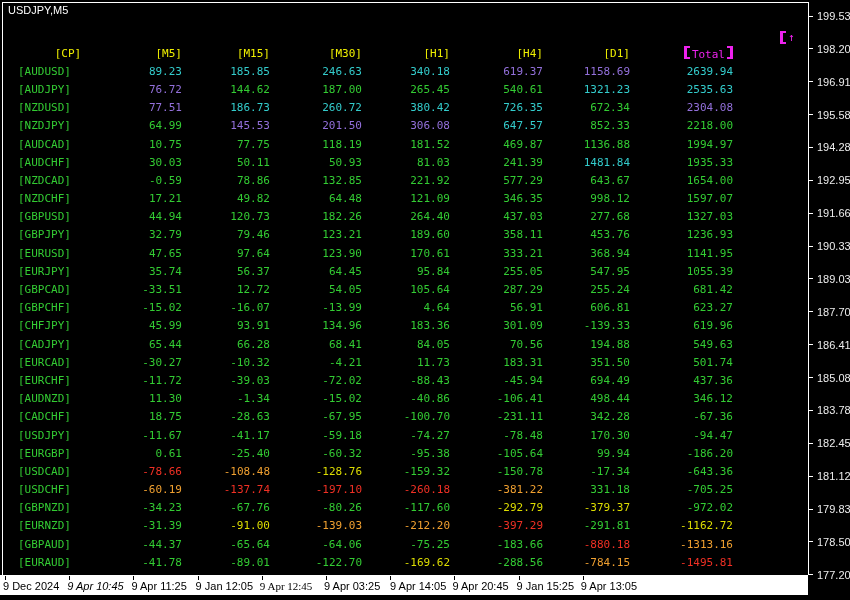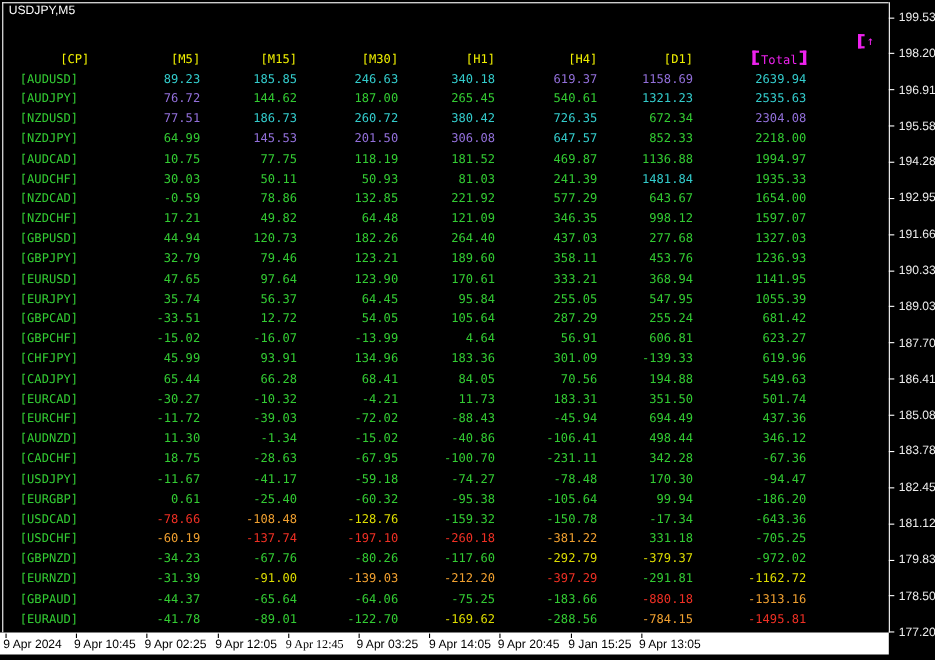--- a/index.html
+++ b/index.html
@@ -110,27 +110,27 @@
       <div class="plab" style="top: 470.18px;">181.128</div>
       <div class="ptick" style="top: 508.55px;"></div>
       <div class="plab" style="top: 503.05px;">179.833</div>
       <div class="ptick" style="top: 541.42px;"></div>
       <div class="plab" style="top: 535.92px;">178.503</div>
       <div class="ptick" style="top: 574.29px;"></div>
       <div class="plab" style="top: 568.79px;">177.208</div>
     </div>
   <div class="taxis">
       <div class="ttick" style="left: 5px;"></div>
-      <div class="tlab" style="left: 3px;">9 Apr 2024</div>
+      <div class="tlab" style="left: 3px;">9 Dec 2024</div>
       <div class="ttick" style="left: 69.2px;"></div>
-      <div class="tlab" style="left: 67.2px;">9 Apr 10:45</div>
+      <div class="tlab" style="left: 67.2px; font-style: italic;">9 Apr 10:45</div>
       <div class="ttick" style="left: 133.4px;"></div>
-      <div class="tlab" style="left: 131.4px;">9 Apr 02:25</div>
+      <div class="tlab" style="left: 131.4px;">9 Apr 11:25</div>
       <div class="ttick" style="left: 197.6px;"></div>
-      <div class="tlab" style="left: 195.6px;">9 Apr 12:05</div>
+      <div class="tlab" style="left: 195.6px;">9 Jan 12:05</div>
       <div class="ttick" style="left: 261.8px;"></div>
       <div class="tlab" style="left: 259.8px; font-family: Liberation Serif, serif;">9 Apr 12:45</div>
       <div class="ttick" style="left: 326px;"></div>
       <div class="tlab" style="left: 324px;">9 Apr 03:25</div>
       <div class="ttick" style="left: 390.2px;"></div>
       <div class="tlab" style="left: 390px;">9 Apr 14:05</div>
       <div class="ttick" style="left: 454.4px;"></div>
       <div class="tlab" style="left: 452.4px;">9 Apr 20:45</div>
       <div class="ttick" style="left: 518.6px;"></div>
       <div class="tlab" style="left: 516.6px;">9 Jan 15:25</div>

